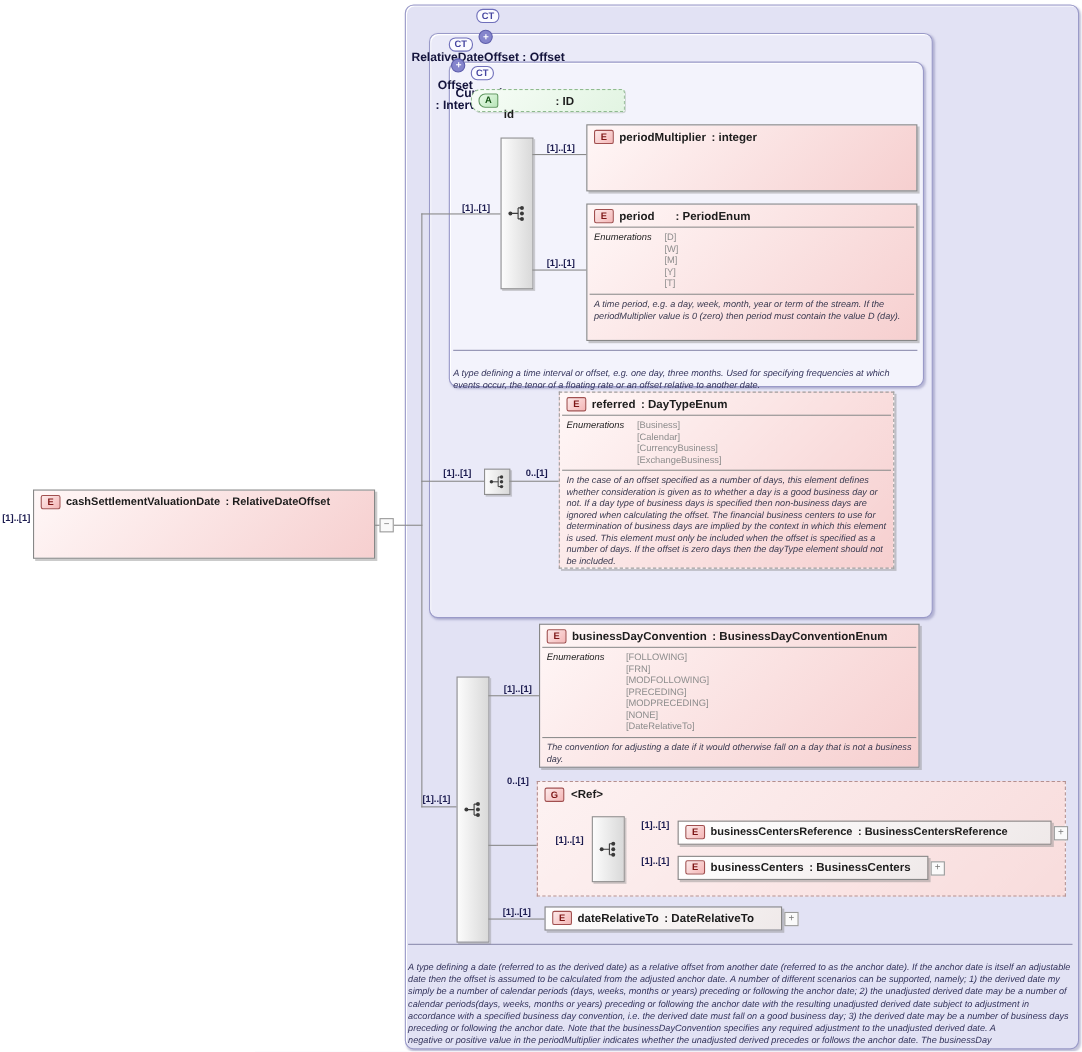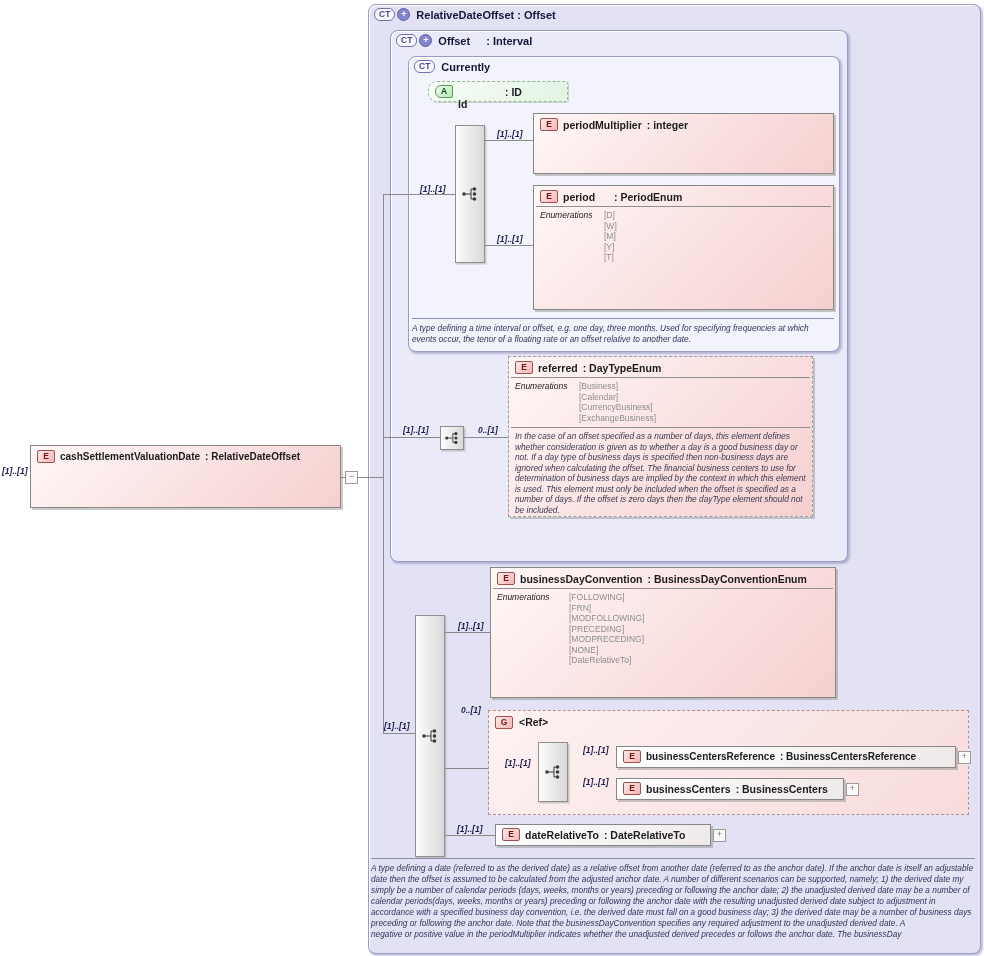--- a/index.html
+++ b/index.html
@@ -6,22 +6,22 @@
   #canvas{position:relative;width:984px;height:956px;background:#ffffff;overflow:hidden;}
 
   
   .hline{position:absolute;height:1px;background:#8a8a8a;z-index:4;}
   .vline{position:absolute;width:1px;background:#8a8a8a;z-index:4;}
 
   
   .ct-box{position:absolute;border:1px solid #9a9ac8;border-radius:8px;z-index:1;
           box-shadow:inset 1px 1px 0 #ffffff, 1.5px 1.5px 2px rgba(120,120,170,.45);}
   .ct-header{position:absolute;display:flex;align-items:center;gap:6px;font-weight:bold;
-             font-size:11px;color:#14143c;white-space:nowrap;z-index:3;}
-  .ct-annot{position:absolute;border-top:1px solid #8e8eb0;padding-top:4px;font-style:italic;
+             font-size:11px;color:#14143c;white-space:nowrap;z-index:3;flex-direction:column;}
+  .ct-annot{position:absolute;border-top:1px solid #8e8eb0;padding-top:15px;font-style:italic;
             font-size:8.3px;line-height:11px;color:#34345c;z-index:3;white-space:pre-line;}
 
   
   .badge{display:inline-block;flex:0 0 auto;font-weight:bold;font-size:8.5px;line-height:11px;
          height:11px;text-align:center;border-radius:2px;padding:0 3px;}
   .badge-e{background:linear-gradient(135deg,#fdeaea,#f4b6b6);border:1px solid #a14f4f;color:#7c1414;min-width:10px;}
   .badge-a{background:linear-gradient(135deg,#eafbea,#b9e6b9);border:1px solid #5f985f;color:#145214;
            border-radius:6px 2px 2px 6px;min-width:10px;}
   .badge-g{background:linear-gradient(135deg,#fdeaea,#f4b6b6);border:1px solid #a14f4f;color:#7c1414;min-width:10px;}
   .badge-ct{background:#fbfbff;border:1px solid #6f6fba;color:#4646a0;border-radius:6px;height:11px;line-height:11px;padding:0 4px;}
@@ -54,21 +54,21 @@
         box-shadow:1px 1px 0 rgba(140,160,140,.4);}
 
   
   .compositor{position:absolute;border:1px solid #8f8f8f;background:linear-gradient(90deg,#fcfcfc,#d9d9d9);
               box-shadow:1.5px 1.5px 0 rgba(140,140,140,.4);display:flex;align-items:center;justify-content:center;z-index:5;}
 
   
   .expbox{position:absolute;width:11px;height:11px;border:1px solid #9a9a9a;background:#fafafa;
           font-size:9px;line-height:9px;text-align:center;color:#777;z-index:6;box-sizing:content-box;}
 
-  .card{position:absolute;font-weight:bold;font-style:italic;font-size:8.5px;color:#1c1c50;z-index:6;white-space:nowrap;}
+  .card{position:absolute;font-weight:bold;font-size:8.5px;color:#1c1c50;z-index:6;white-space:nowrap;}
 </style>
 </head>
 <body>
 
 <div id="canvas">
 
   <div class="ct-box" style="left:368px;top:4px;width:611px;height:948px;background:#e2e2f4;"></div>
   <div class="ct-box" style="left:390px;top:30px;width:456px;height:530px;background:#eaeaf8;"></div>
   <div class="ct-box" style="left:408px;top:56px;width:430px;height:294px;background:#f3f3fc;"></div>
 
@@ -156,20 +156,21 @@
     <div class="enums">
       <span class="elabel">Enumerations</span>
       <div class="evals">
           <div>[D]</div>
           <div>[W]</div>
           <div>[M]</div>
           <div>[Y]</div>
           <div>[T]</div>
         </div>
     </div>
+    <div class="annot">A time period, e.g. a day, week, month, year or term of the stream. If the periodMultiplier value is 0 (zero) then period must contain the value D (day).</div>
   </div>
 
   <div class="compositor" style="left:440px;top:426px;width:22px;height:22px;">
     <svg width="16" height="14" viewBox="0 0 18 16">
       <circle cx="3" cy="8" r="1.8" fill="#3a3a3a"></circle>
       <line x1="3" y1="8" x2="10" y2="8" stroke="#3a3a3a" stroke-width="1"></line>
       <line x1="10" y1="3" x2="10" y2="13" stroke="#3a3a3a" stroke-width="1"></line>
       <line x1="10" y1="3" x2="13" y2="3" stroke="#3a3a3a" stroke-width="1"></line>
       <line x1="10" y1="13" x2="13" y2="13" stroke="#3a3a3a" stroke-width="1"></line>
       <circle cx="13.5" cy="3" r="1.8" fill="#3a3a3a"></circle>
@@ -226,20 +227,21 @@
       <div class="evals">
           <div>[FOLLOWING]</div>
           <div>[FRN]</div>
           <div>[MODFOLLOWING]</div>
           <div>[PRECEDING]</div>
           <div>[MODPRECEDING]</div>
           <div>[NONE]</div>
           <div>[DateRelativeTo]</div>
         </div>
     </div>
+    <div class="annot">The convention for adjusting a date if it would otherwise fall on a day that is not a business day.</div>
   </div>
 
   <div class="gbox" style="left:488px;top:710px;width:481px;height:105px;">
     <div class="gbox-title">
       <span class="badge badge-g">G</span>
       <span class="nm" style="min-width:40px;">&lt;Ref&gt;</span>
     </div>
   </div>
 
   <div class="compositor" style="left:538px;top:742px;width:28px;height:58px;">

